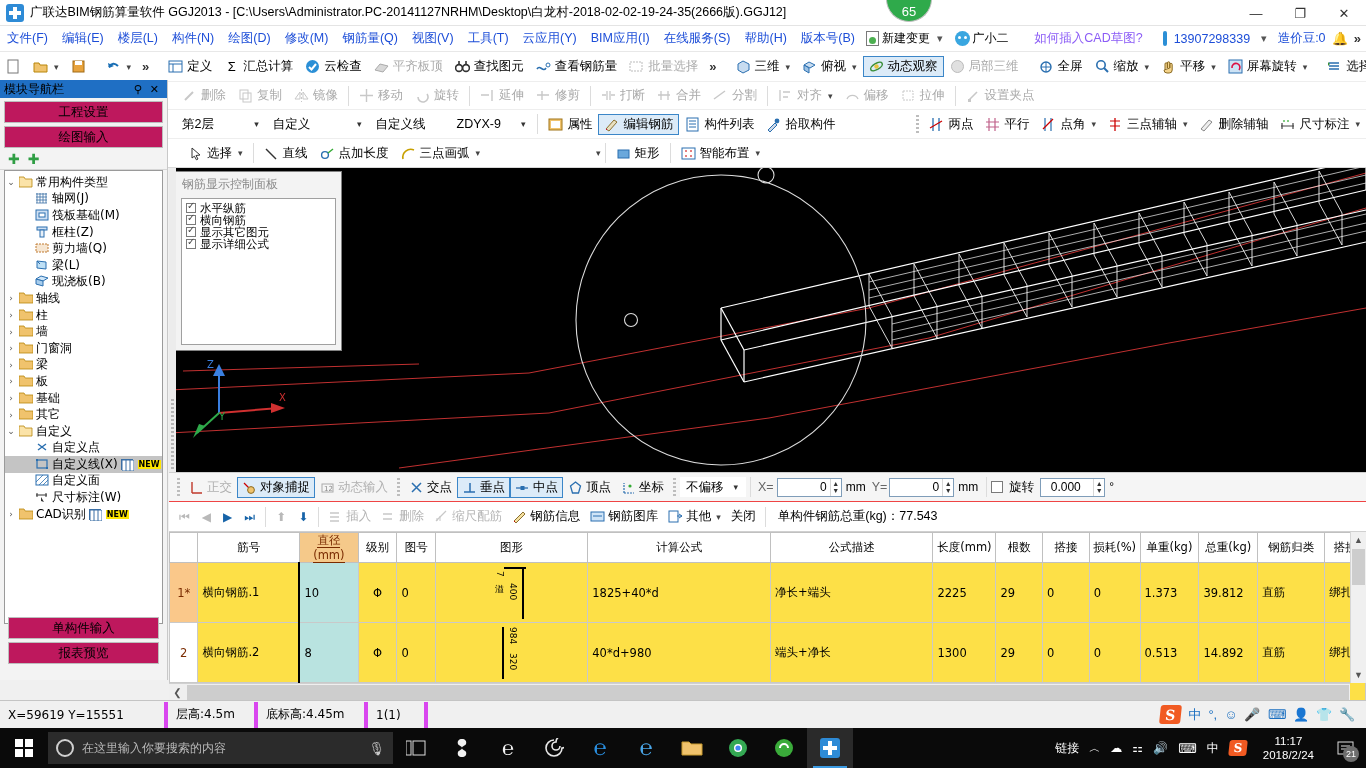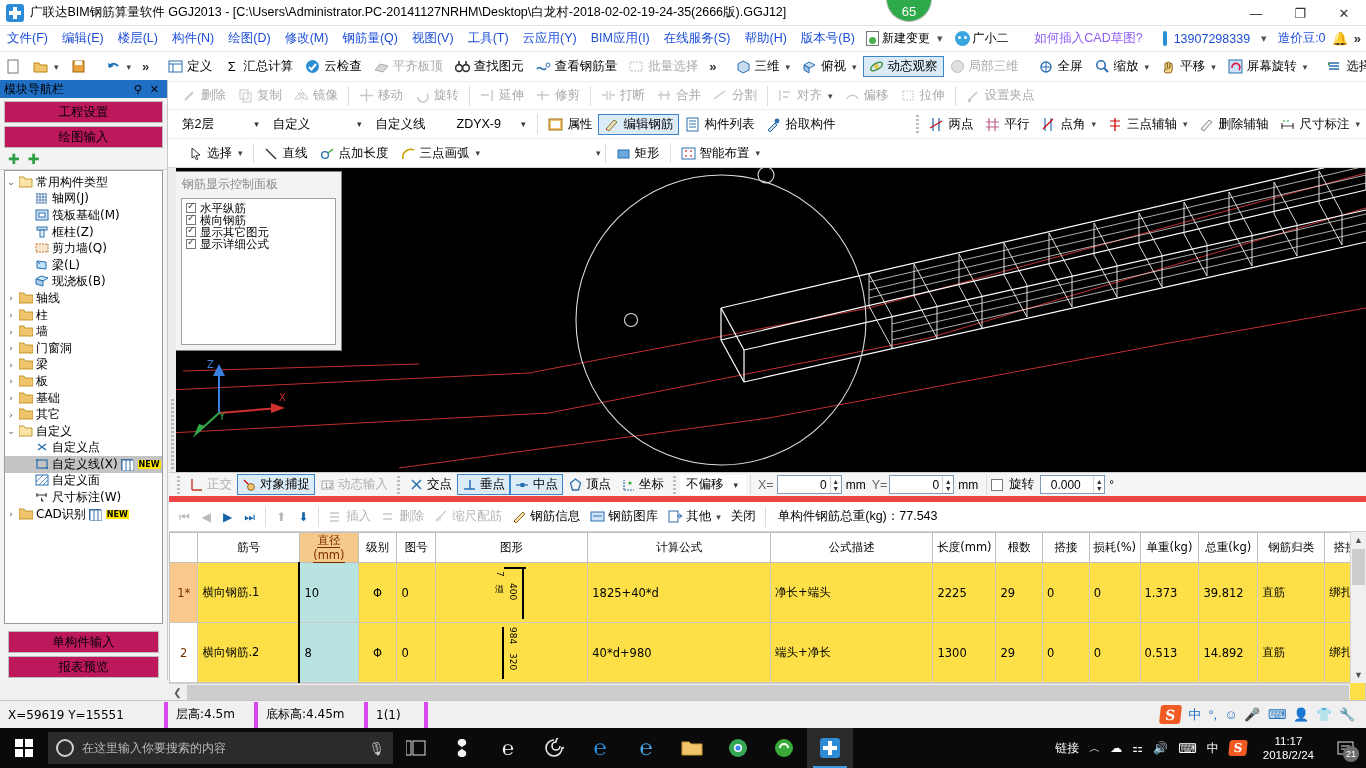--- a/index.html
+++ b/index.html
@@ -76,37 +76,37 @@
   .tnode{height:16.6px;display:flex;align-items:center;white-space:nowrap;font-size:12px;
     font-family:"DejaVu Sans",sans-serif;}
   .tnode.sel{background:#c4c4c4;}
   .twist{width:12px;text-align:center;font-size:9px;color:#555;flex:0 0 auto;}
   .tind{flex:0 0 auto;}
   .ticon{width:14px;height:13px;margin-right:3px;flex:0 0 auto;}
   .tlabel{font-size:12px;}
   .nbadge{background:#ffe600;color:#000;font-size:8px;font-weight:bold;padding:0 1px;
     margin-left:2px;line-height:9px;}
   .gridico{width:12px;height:11px;background:#fff;border:1px solid #3a6ea5;margin-right:3px;flex:0 0 auto;}
-  .dockbottom{position:absolute;left:4px;right:4px;bottom:2px;text-align:right;}
+  .dockbottom{position:absolute;left:4px;right:4px;bottom:16px;text-align:right;}
 
   
   .canvas{position:absolute;left:169px;top:168px;right:0;height:304px;background:#000;overflow:hidden;}
   .ctrlpanel{position:absolute;left:6px;top:3px;width:167px;height:180px;background:#f3f3f3;
     border:1px solid #828282;}
   .cp-title{height:24px;line-height:24px;padding-left:6px;font-size:12px;color:#8a8a8a;}
   .cp-body{position:absolute;left:5px;right:5px;top:26px;bottom:5px;background:#fff;border:1px solid #a0a0a0;
     padding:3px 4px;}
   .cbrow{display:flex;align-items:center;gap:4px;height:12px;font-size:11.5px;
     font-family:"DejaVu Sans",sans-serif;color:#000;white-space:nowrap;}
   .cbx{width:10px;height:10px;border:1px solid #7a7a7a;background:#fff;position:relative;flex:0 0 auto;}
   .cbx:after{content:"✓";position:absolute;left:0px;top:-4px;font-size:10px;color:#4a4a4a;}
 
   
   .drawbar{position:absolute;left:169px;top:472px;right:0;height:30px;background:#f5f5f5;
-    border-top:1px solid #cfcfcf;border-bottom:6px solid #ef4444;display:flex;align-items:center;
+    border-top:1px solid #cfcfcf;border-bottom:1px solid #ef4444;display:flex;align-items:center;
     padding-left:4px;}
   .dbitem{display:flex;align-items:center;gap:3px;padding:2px 5px;font-size:12.5px;white-space:nowrap;}
   .dbitem.on{border:1px solid #3b86c8;background:#dcebf8;padding:1px 4px;}
   .dbitem.dis{color:#b0b0b0;}
   .dots{width:3px;height:18px;background:
     repeating-linear-gradient(#bdbdbd 0 2px,transparent 2px 4px);margin:0 4px;}
   .spin{display:flex;align-items:center;height:19px;border:1px solid #7f9db9;background:#fff;}
   .spin input{border:0;outline:0;width:52px;height:17px;text-align:right;padding-right:3px;
     font-family:"Liberation Sans",sans-serif;font-size:12px;background:#fff;}
   .spbtns{width:11px;height:17px;display:flex;flex-direction:column;justify-content:center;

